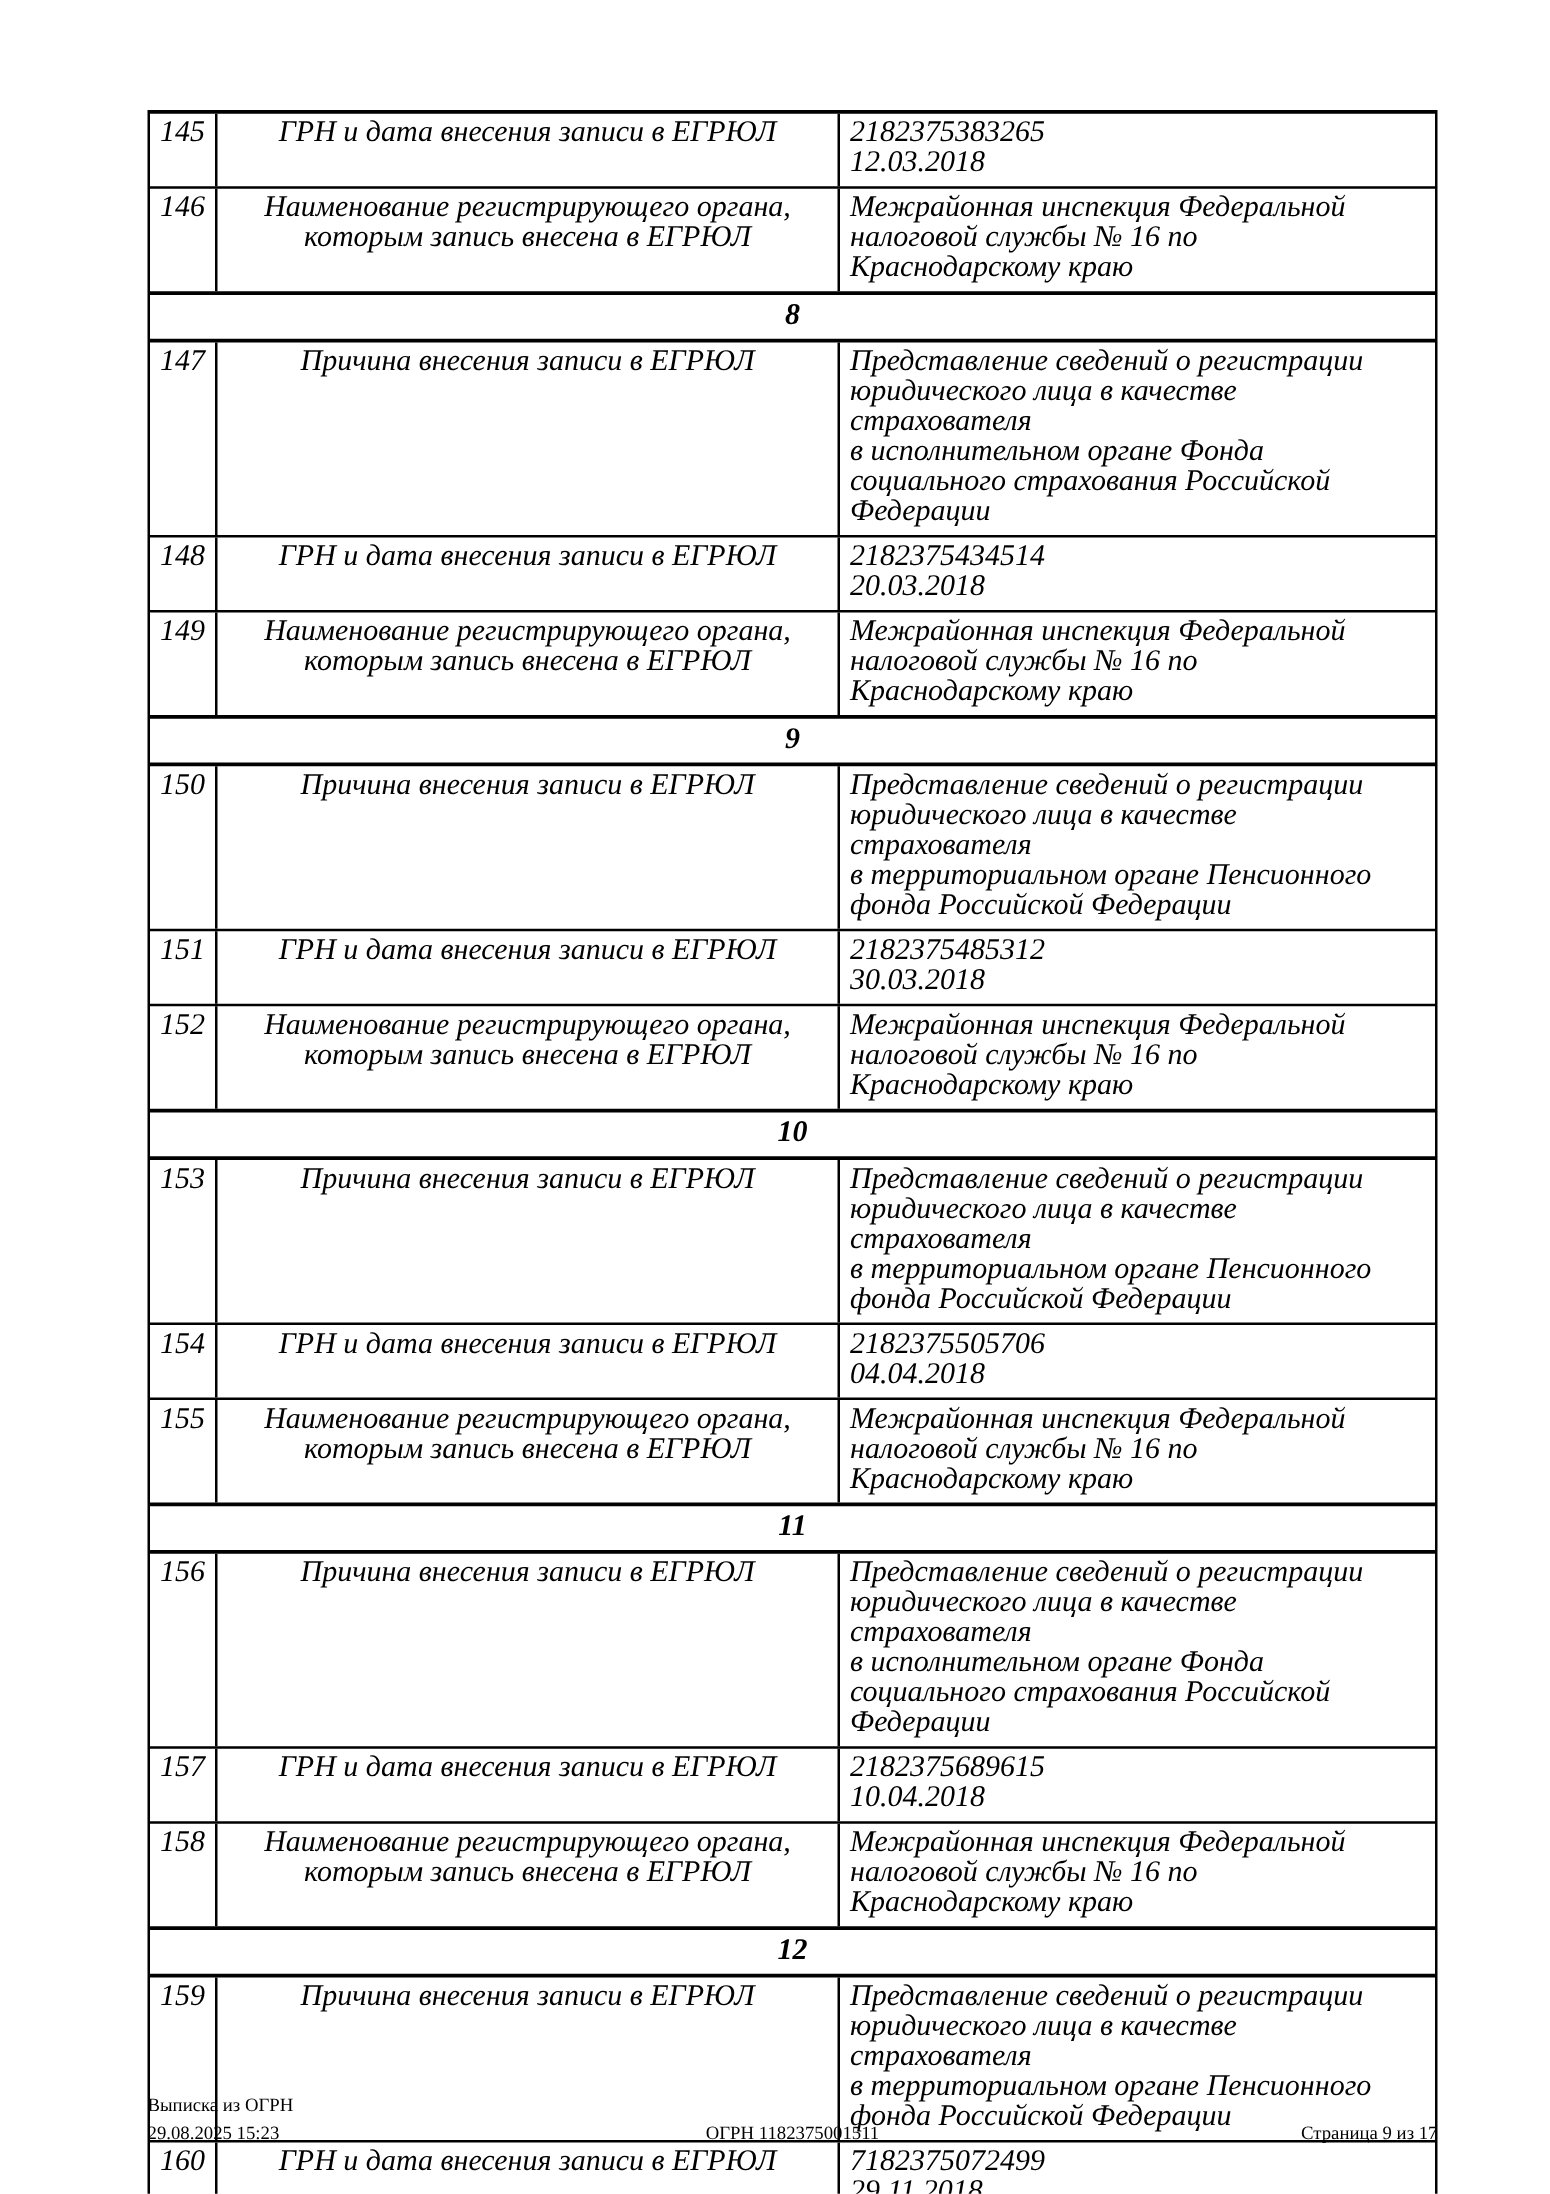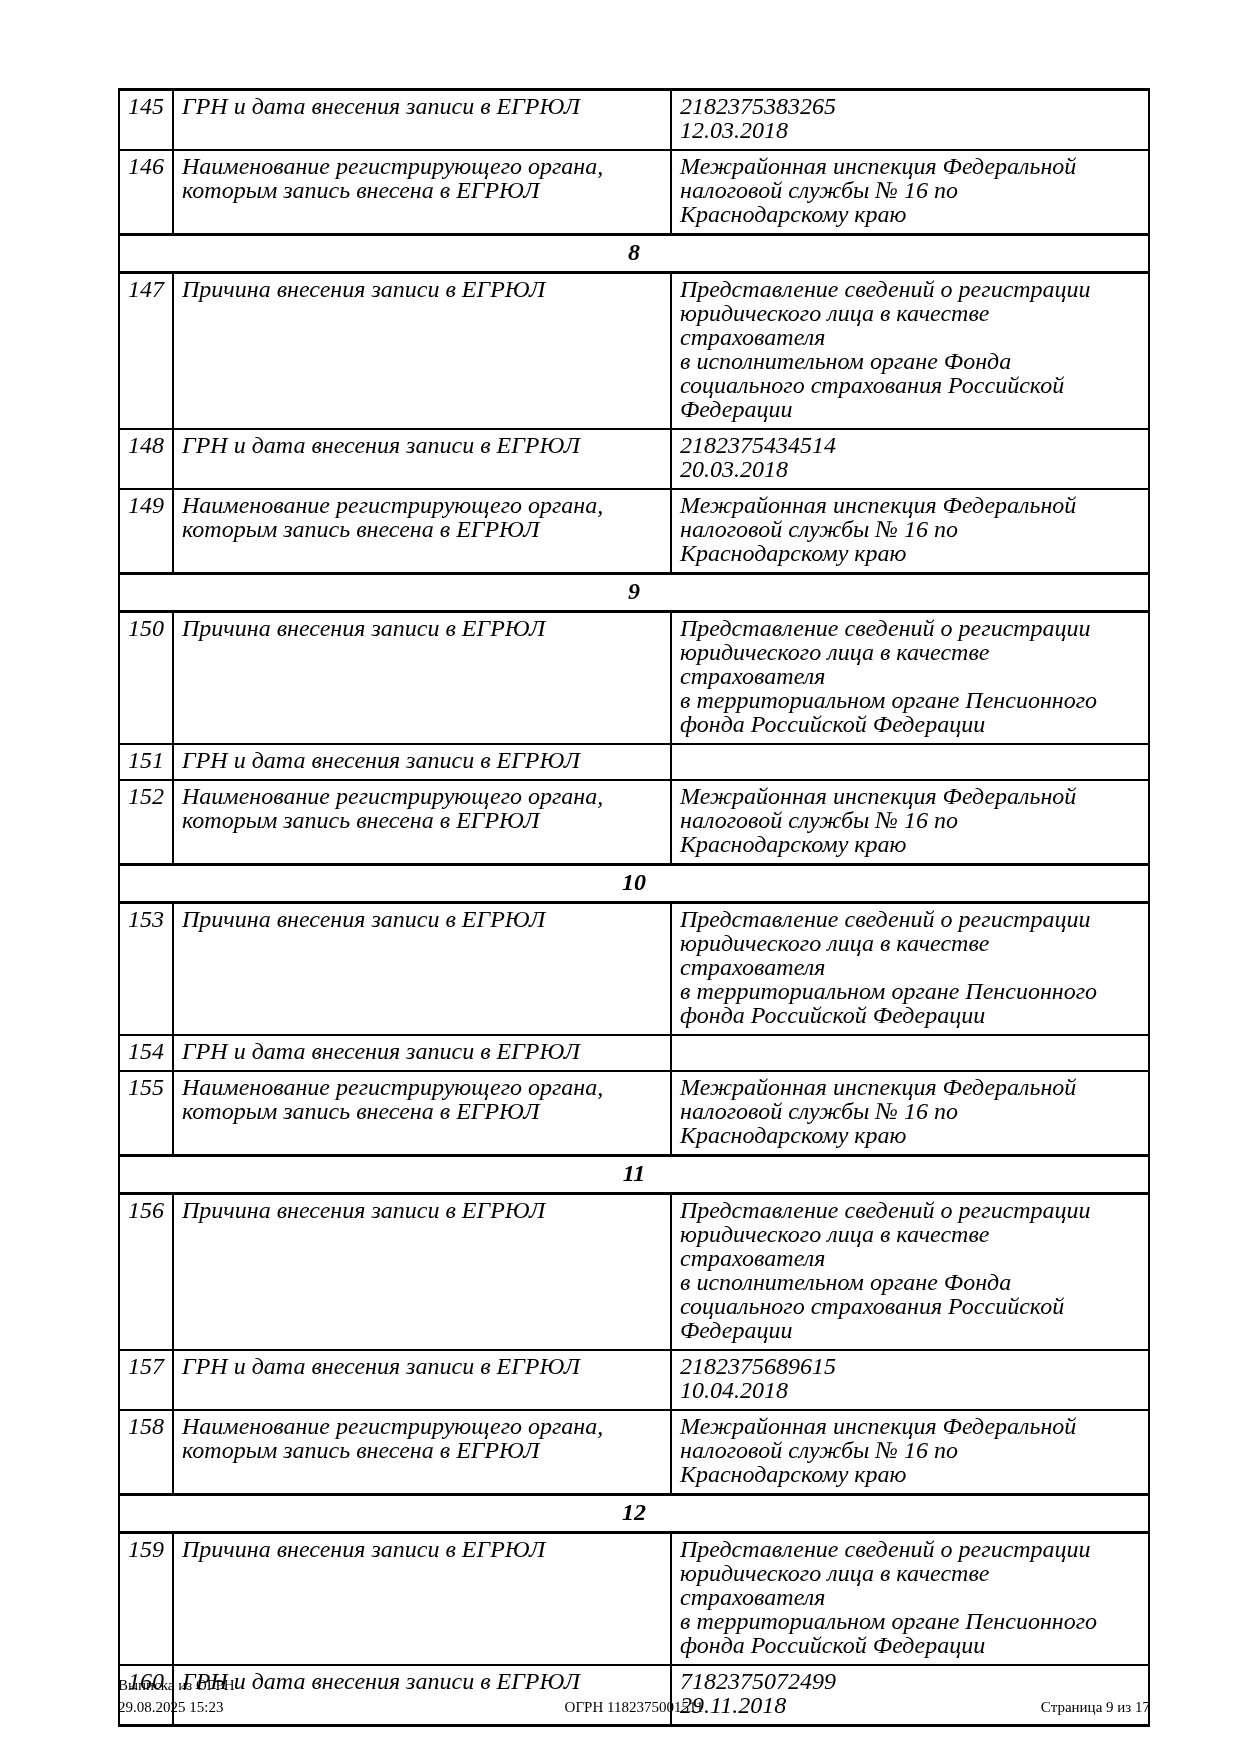--- a/index.html
+++ b/index.html
@@ -44,20 +44,21 @@
   }
   .cell.num {
     width: 54px; flex: none;
     border-right: 2px solid #000;
     text-align: right;
     padding-right: 10px;
   }
   .cell.label {
     width: 498px; flex: none;
     border-right: 2px solid #000;
+    text-align: center;
   }
   .cell.value { flex: 1; }
 
   .page-footer {
     position: absolute;
     left: 118px; top: 1672px;
     width: 1032px; height: 46px;
     font-size: 15px;
     line-height: 22px;
   }
@@ -114,20 +115,22 @@
         <div class="cell num">150</div>
         <div class="cell label">Причина внесения записи в ЕГРЮЛ</div>
         <div class="cell value">Представление сведений о регистрации
 юридического лица в качестве страхователя
 в территориальном органе Пенсионного
 фонда Российской Федерации</div>
       </div>
       <div class="entry-row">
         <div class="cell num">151</div>
         <div class="cell label">ГРН и дата внесения записи в ЕГРЮЛ</div>
+        <div class="cell value">2182375485312
+30.03.2018</div>
       </div>
       <div class="entry-row">
         <div class="cell num">152</div>
         <div class="cell label">Наименование регистрирующего органа,
 которым запись внесена в ЕГРЮЛ</div>
         <div class="cell value">Межрайонная инспекция Федеральной
 налоговой службы № 16 по
 Краснодарскому краю</div>
       </div>
       <div class="section-row">10</div>
@@ -135,20 +138,22 @@
         <div class="cell num">153</div>
         <div class="cell label">Причина внесения записи в ЕГРЮЛ</div>
         <div class="cell value">Представление сведений о регистрации
 юридического лица в качестве страхователя
 в территориальном органе Пенсионного
 фонда Российской Федерации</div>
       </div>
       <div class="entry-row">
         <div class="cell num">154</div>
         <div class="cell label">ГРН и дата внесения записи в ЕГРЮЛ</div>
+        <div class="cell value">2182375505706
+04.04.2018</div>
       </div>
       <div class="entry-row">
         <div class="cell num">155</div>
         <div class="cell label">Наименование регистрирующего органа,
 которым запись внесена в ЕГРЮЛ</div>
         <div class="cell value">Межрайонная инспекция Федеральной
 налоговой службы № 16 по
 Краснодарскому краю</div>
       </div>
       <div class="section-row">11</div>

